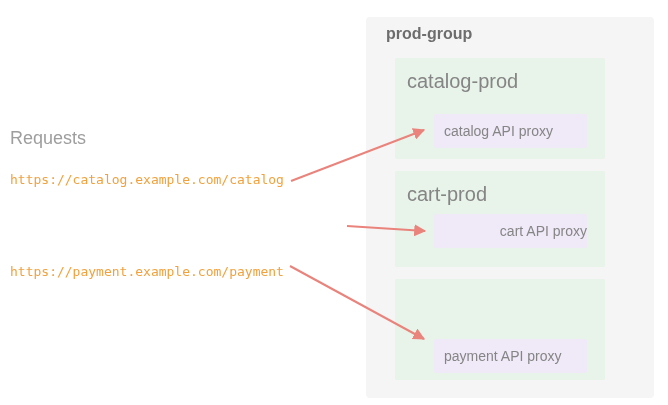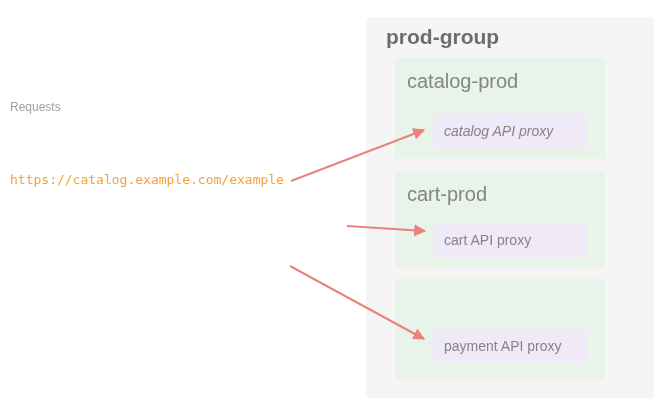--- a/index.html
+++ b/index.html
@@ -18,22 +18,22 @@
     position: relative;
     width: 668px;
     height: 405px;
     background: #ffffff;
     font-family: "Liberation Sans", sans-serif;
     overflow: hidden;
   }
   .requests-title {
     position: absolute;
     left: 10px;
-    top: 100px;
-    font-size: 12px;
+    top: 128px;
+    font-size: 18px;
     color: var(--requests-text);
     text-align: center;
   }
   .url {
     position: absolute;
     left: 10px;
     font-family: "DejaVu Sans Mono", monospace;
     font-size: 13px;
     color: var(--url-text);
     white-space: nowrap;
@@ -47,21 +47,21 @@
     top: 17px;
     width: 288px;
     height: 381px;
     background: var(--group-bg);
     border-radius: 4px;
   }
   .group-title {
     position: absolute;
     left: 20px;
     top: 8px;
-    font-size: 21px;
+    font-size: 16px;
     font-weight: bold;
     color: var(--title-text);
   }
   .env-box {
     position: absolute;
     left: 29px;           
     width: 210px;
     background: var(--environment-bg);
     border-radius: 2px;
   }
@@ -78,23 +78,23 @@
   .proxy-box {
     position: absolute;
     left: 39px;           
     width: 153px;
     height: 34px;
     background: var(--proxy-bg);
     border-radius: 2px;
     display: flex;
     align-items: center;
   }
-  .env-box.e1 .proxy-box { top: 56px; font-style: italic; }  
-  .env-box.e2 .proxy-box { top: 52px; }  
-  .env-box.e3 .proxy-box { top: 50px; }  
+  .env-box.e1 .proxy-box { top: 56px; }  
+  .env-box.e2 .proxy-box { top: 43px; justify-content: flex-end; }  
+  .env-box.e3 .proxy-box { top: 60px; }  
   .proxy-label {
     padding-left: 10px;
     font-size: 14px;
     color: var(--label-text);
     white-space: nowrap;
   }
   #arrows {
     position: absolute;
     left: 0; top: 0;
     width: 668px;
@@ -108,23 +108,24 @@
   }
   .arrow-head-shape { fill: var(--arrow); }
 </style>
 </head>
 <body>
 
 <div id="canvas">
 
   <div class="requests-title">Requests</div>
 
-  <div class="url u1">https://catalog.example.com/example</div>
+  <div class="url u1">https://catalog.example.com/catalog</div>
 
 
+  <div class="url u3">https://payment.example.com/payment</div>
 
   <div class="group-box">
     <div class="group-title">prod-group</div>
 
     <div class="env-box e1">
       <div class="env-label">catalog-prod</div>
       <div class="proxy-box">
         <span class="proxy-label">catalog API proxy</span>
       </div>
     </div>

